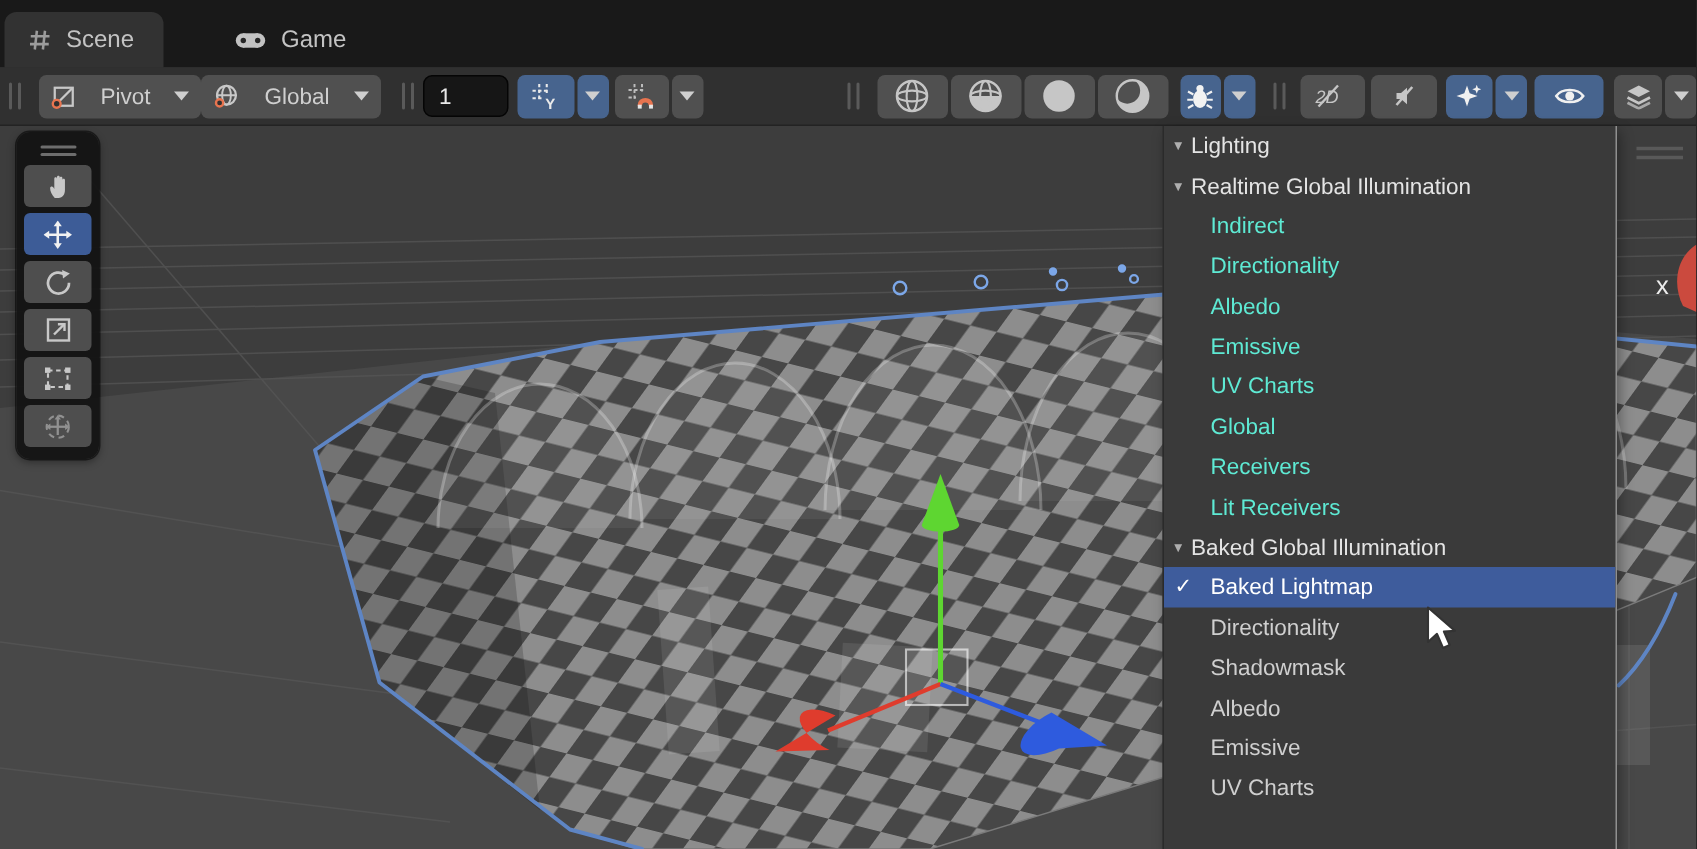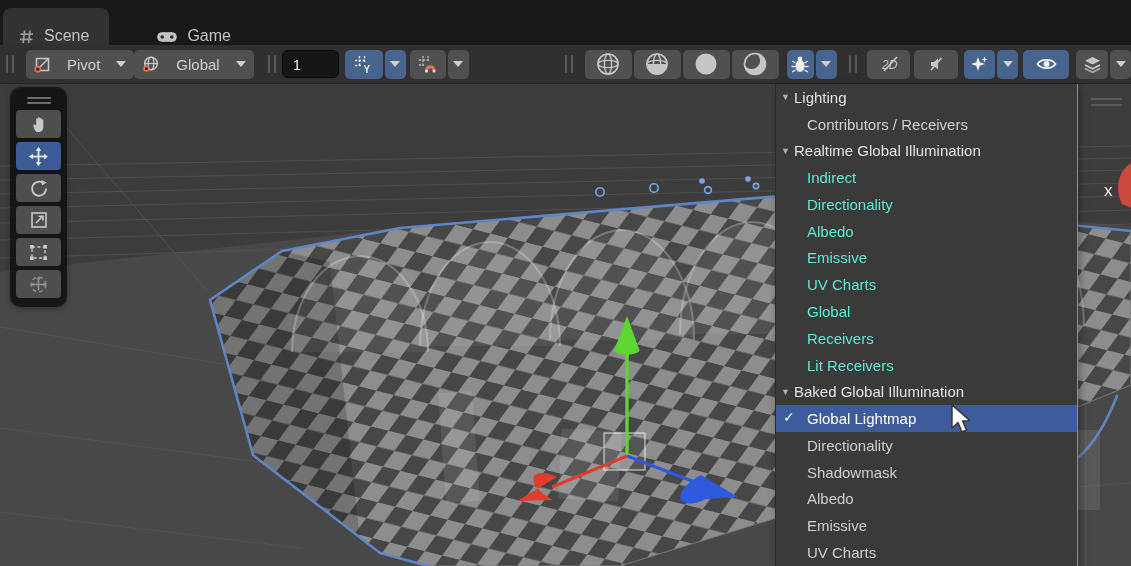--- a/index.html
+++ b/index.html
@@ -5,21 +5,21 @@
   html,body{margin:0;padding:0;background:#111;}
   .window{position:relative;width:1131px;height:566px;overflow:hidden;background:#3e3e3e;
           font-family:"Liberation Sans",sans-serif;-webkit-font-smoothing:antialiased;}
 
   
   .scene-svg{position:absolute;left:0;top:0;z-index:1;}
 
   
   .tabbar{position:absolute;left:0;top:0;width:100%;height:45px;background:#191919;
           display:flex;align-items:flex-end;z-index:10;}
-  .tab{height:37px;display:flex;align-items:flex-end;gap:9px;padding:0 20px 0 15px;
+  .tab{height:37px;display:flex;align-items:center;gap:9px;padding:0 20px 0 15px;
        color:#c3c3c3;font-size:16px;cursor:default;}
   .tab.active{background:#323232;border-radius:8px 8px 0 0;margin-left:3px;}
   .tab.inactive{background:transparent;margin-left:32px;}
 
   
   .toolbar{position:absolute;left:0;top:45px;width:100%;height:39px;background:#303030;
            border-bottom:1px solid #232323;display:flex;align-items:center;z-index:10;box-sizing:border-box;}
   .thandle{width:8px;height:18px;display:flex;justify-content:space-between;margin:0 6px;}
   .thandle i{width:2px;height:100%;background:#5a5a5a;border-radius:1px;}
   .tbtn{height:29px;background:#505050;border-radius:5px;color:#cfcfcf;font-size:15px;
@@ -303,21 +303,21 @@
       <div class="tbtn blue caret-btn">
         <span class="caret"></span>
       </div>
     </div>
 
     <div class="thandle" style="margin-left:12px">
         <i></i>
         <i></i>
       </div>
 
-    <div class="tbtn" style="width:44px;justify-content:flex-end;margin-left:4px">
+    <div class="tbtn" style="width:44px;justify-content:flex-start;margin-left:4px">
       <svg width="22" height="20" viewBox="0 0 22 20">
         <text x="2" y="14.5" font-size="12" font-style="italic" fill="#c6c6c6" font-family="Liberation Sans, sans-serif">2D</text>
         <line x1="4" y1="17" x2="17" y2="3" stroke="#c6c6c6" stroke-width="1.6"></line>
       </svg>
     </div>
 
     <div class="tbtn" style="width:44px;justify-content:center;margin-left:4px">
       <svg width="18" height="18" viewBox="0 0 18 18">
         <polygon points="4,7 7,7 11,3.5 11,14.5 7,11 4,11" fill="#c6c6c6"></polygon>
         <line x1="4" y1="15" x2="14.5" y2="3" stroke="#c6c6c6" stroke-width="1.7"></line>
@@ -419,23 +419,20 @@
         <polygon points="17.4,9.5 14.4,7.4 14.4,11.6" fill="#c8c8c8"></polygon>
       </svg>
     </div>
   </div>
 
   <div class="menu" id="menu-list">
       <div class="mrow header">
         <span class="tri">▼</span>
         <span>Lighting</span>
       </div>
-      <div class="mrow item">
-        <span>Contributors / Receivers</span>
-      </div>
       <div class="mrow header">
         <span class="tri">▼</span>
         <span>Realtime Global Illumination</span>
       </div>
       <div class="mrow item disabled">
         <span>Indirect</span>
       </div>
       <div class="mrow item disabled">
         <span>Directionality</span>
       </div>
@@ -456,21 +453,21 @@
       </div>
       <div class="mrow item disabled">
         <span>Lit Receivers</span>
       </div>
       <div class="mrow header">
         <span class="tri">▼</span>
         <span>Baked Global Illumination</span>
       </div>
       <div class="mrow item selected">
         <span class="chk">✓</span>
-        <span>Global Lightmap</span>
+        <span>Baked Lightmap</span>
       </div>
       <div class="mrow item">
         <span>Directionality</span>
       </div>
       <div class="mrow item">
         <span>Shadowmask</span>
       </div>
       <div class="mrow item">
         <span>Albedo</span>
       </div>

